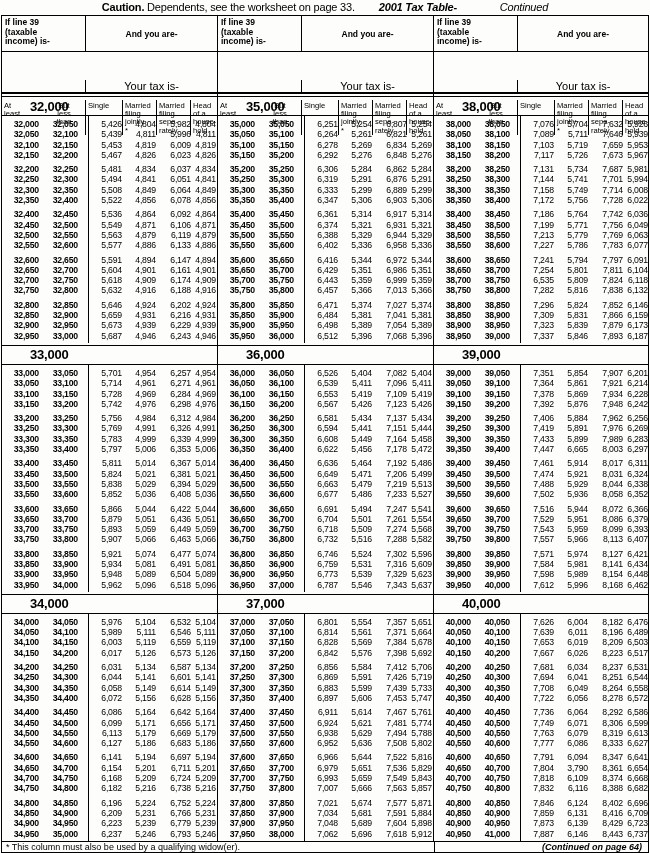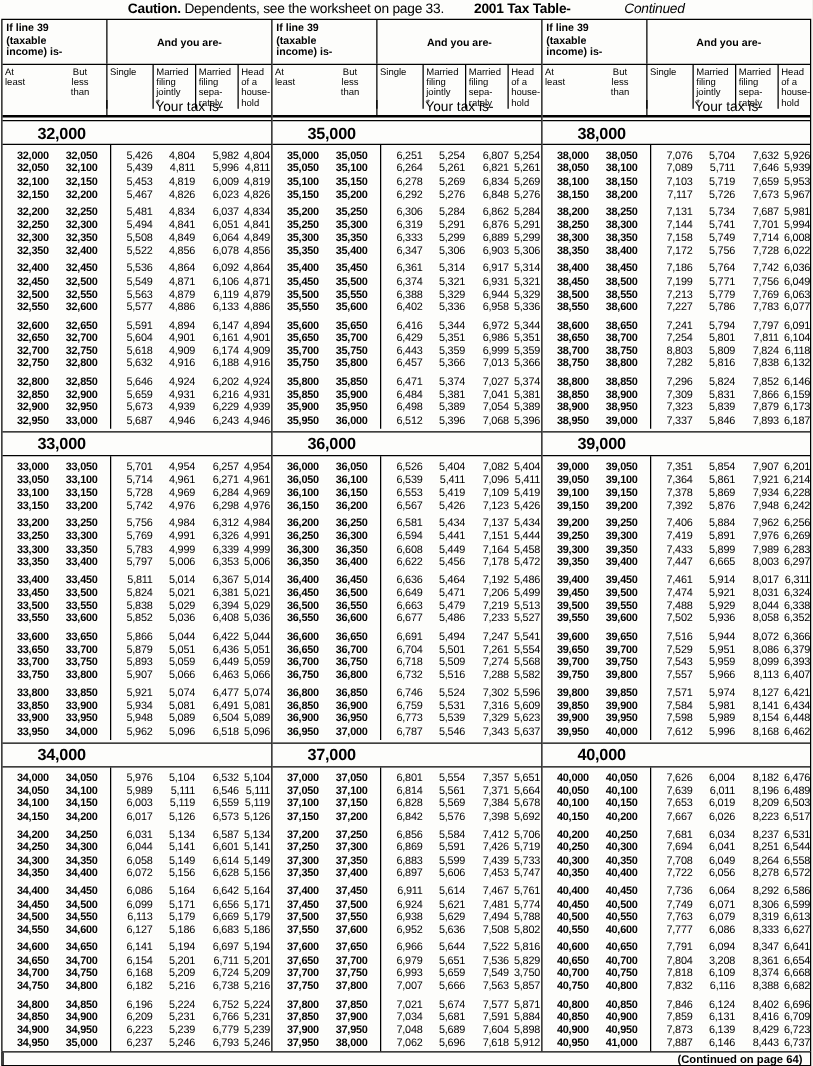--- a/index.html
+++ b/index.html
@@ -9,40 +9,40 @@
     width:650px; height:853px; background:#fdfdfb; position:relative;
     overflow:hidden; margin:0 auto;
   }
   
   #caption {
     height:14px; font-size:11px; text-align:center; padding-top:1px;
     letter-spacing:-0.2px; white-space:nowrap;
   }
   #caption .b { font-weight:bold;margin-top:22px; }
   #caption .i { font-style:italic;margin-left:40px; }
-  #caption .t { font-weight:bold; margin-left:24px; }
+  #caption .t { font-weight:bold; margin-left:24px;font-style:italic; }
   
   #tbl { position:absolute; left:1px; right:1px; top:15px; bottom:12px;
          border-top:1.5px solid #000; display:flex; flex-direction:column; }
   #groups { display:flex; flex:1; }
   .grp { width:216px; display:flex; flex-direction:column; position:relative; }
   .grp + .grp { border-left:1.2px solid #000; }
   .grp:last-child { border-right:1.2px solid #000; }
   .grp:first-child { border-left:1.2px solid #000; }
   
   .hd { border-bottom:2.5px solid #000; }
   .hd-row1 { display:flex; height:36px; border-bottom:1px solid #000; }
   .hd-income { width:84px; border-right:1px solid #000; font-weight:bold;
                font-size:8.5px; line-height:9.5px; padding:2px 0 0 3px;
                white-space:pre-line; }
   .hd-youare { flex:1; font-weight:bold; font-size:8.5px; display:flex;
                align-items:center; justify-content:center; }
   .hd-row2 { display:grid; grid-template-columns:40px 44px 36px 34px 34px 28px;
              height:28px; font-size:7.6px; line-height:8.2px; }
-  .hd-row2 .hc { padding:2px 1px 0 2px; white-space:pre-line; }
+  .hd-row2 .hc { padding:2px 1px 0 2px; white-space:pre-line;margin-top:48px; }
   .hc-sep { border-left:1px solid #000; }
   .hd-row2 .hc:nth-child(2) { border-right:1px solid #000;text-align:center; }
   .hd-taxis { height:12px; display:flex; }
   .hd-taxis .sp { width:84px; border-right:1px solid #000; }
   .hd-taxis .tl { flex:1; font-weight:normal; font-size:11px; text-align:center; }
   
   .blk-band { border-top:1.6px solid #000; border-bottom:1.6px solid #000;
               height:20px; display:flex; align-items:center; margin-top:2px; }
   .blk-band .lbl { font-weight:bold; font-size:13px; padding-left:28px;
                    letter-spacing:-0.2px; }
@@ -57,21 +57,21 @@
   .trow .c { text-align:right; }
   .trow .inc { font-weight:bold; padding-right:3px; }
   .trow .inc2 { font-weight:bold; padding-right:8px; }
   .trow .tax { padding-right:2px; }
   
   #foot { display:flex; border-top:1.2px solid #000; border-bottom:1.5px solid #000;
           border-left:1.2px solid #000; border-right:1.2px solid #000;
           height:20px; font-size:9px; align-items:center; }
   #foot .fn { width:432px; padding-left:4px; }
   #foot .cont { flex:1; border-left:1.2px solid #000; text-align:right;
-                padding-right:6px; font-weight:bold;
+                padding-right:6px; font-style:italic; font-weight:bold;
                 align-self:stretch; display:flex; align-items:center;
                 justify-content:flex-end; }
 </style>
 </head>
 <body>
 
 <div id="page">
   <div id="caption">
     <span class="b">Caution.</span><span> Dependents, see the worksheet on page 33.</span><span class="t">2001 Tax Table-</span><span class="i"> Continued</span>
   </div>
@@ -1148,21 +1148,21 @@
                 <div class="c tax">5,651</div>
                 <div class="c tax">7,536</div>
                 <div class="c tax">5,829</div>
               </div>
               <div class="trow">
                 <div class="c inc">37,700</div>
                 <div class="c inc2">37,750</div>
                 <div class="c tax">6,993</div>
                 <div class="c tax">5,659</div>
                 <div class="c tax">7,549</div>
-                <div class="c tax">3,750</div>
+                <div class="c tax">5,843</div>
               </div>
               <div class="trow">
                 <div class="c inc">37,750</div>
                 <div class="c inc2">37,800</div>
                 <div class="c tax">7,007</div>
                 <div class="c tax">5,666</div>
                 <div class="c tax">7,563</div>
                 <div class="c tax">5,857</div>
               </div>
             </div>
@@ -1355,21 +1355,21 @@
                 <div class="c inc">38,650</div>
                 <div class="c inc2">38,700</div>
                 <div class="c tax">7,254</div>
                 <div class="c tax">5,801</div>
                 <div class="c tax">7,811</div>
                 <div class="c tax">6,104</div>
               </div>
               <div class="trow">
                 <div class="c inc">38,700</div>
                 <div class="c inc2">38,750</div>
-                <div class="c tax">8,803</div>
+                <div class="c tax">6,535</div>
                 <div class="c tax">5,809</div>
                 <div class="c tax">7,824</div>
                 <div class="c tax">6,118</div>
               </div>
               <div class="trow">
                 <div class="c inc">38,750</div>
                 <div class="c inc2">38,800</div>
                 <div class="c tax">7,282</div>
                 <div class="c tax">5,816</div>
                 <div class="c tax">7,838</div>
@@ -1700,21 +1700,21 @@
                 <div class="c inc2">40,650</div>
                 <div class="c tax">7,791</div>
                 <div class="c tax">6,094</div>
                 <div class="c tax">8,347</div>
                 <div class="c tax">6,641</div>
               </div>
               <div class="trow">
                 <div class="c inc">40,650</div>
                 <div class="c inc2">40,700</div>
                 <div class="c tax">7,804</div>
-                <div class="c tax">3,208</div>
+                <div class="c tax">3,790</div>
                 <div class="c tax">8,361</div>
                 <div class="c tax">6,654</div>
               </div>
               <div class="trow">
                 <div class="c inc">40,700</div>
                 <div class="c inc2">40,750</div>
                 <div class="c tax">7,818</div>
                 <div class="c tax">6,109</div>
                 <div class="c tax">8,374</div>
                 <div class="c tax">6,668</div>
@@ -1759,16 +1759,17 @@
                 <div class="c tax">7,887</div>
                 <div class="c tax">6,146</div>
                 <div class="c tax">8,443</div>
                 <div class="c tax">6,737</div>
               </div>
             </div>
           </div>
         </div>
       </div>
     <div id="foot">
+      <div class="fn">* This column must also be used by a qualifying widow(er).</div>
       <div class="cont">(Continued on page 64)</div>
     </div>
   </div>
 </div>
 
 </body></html>

